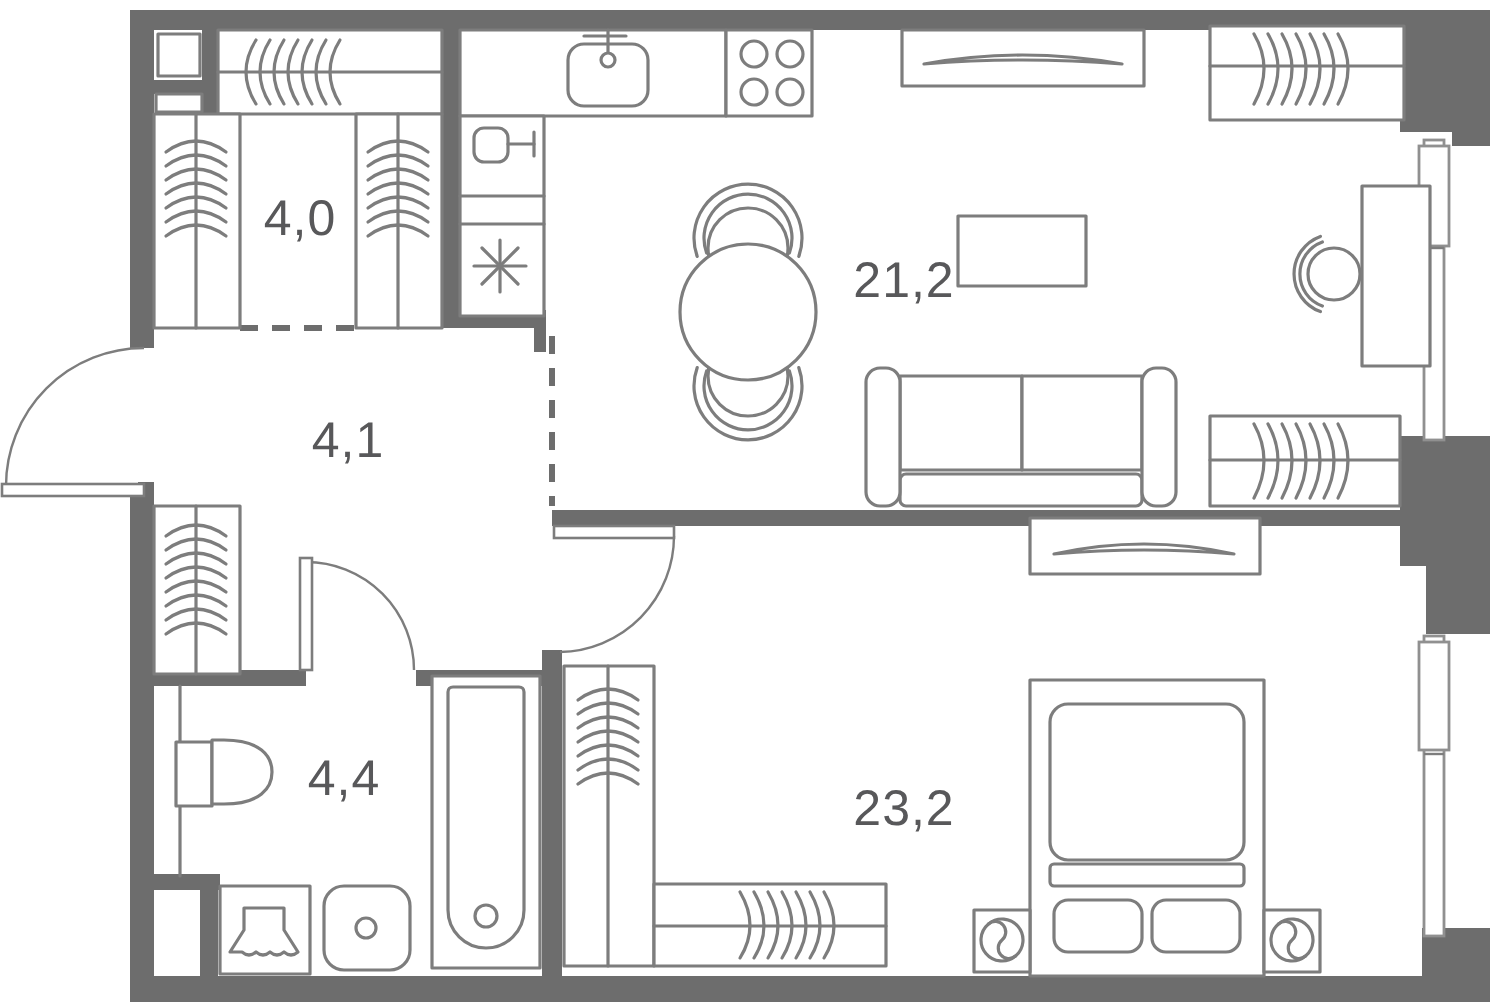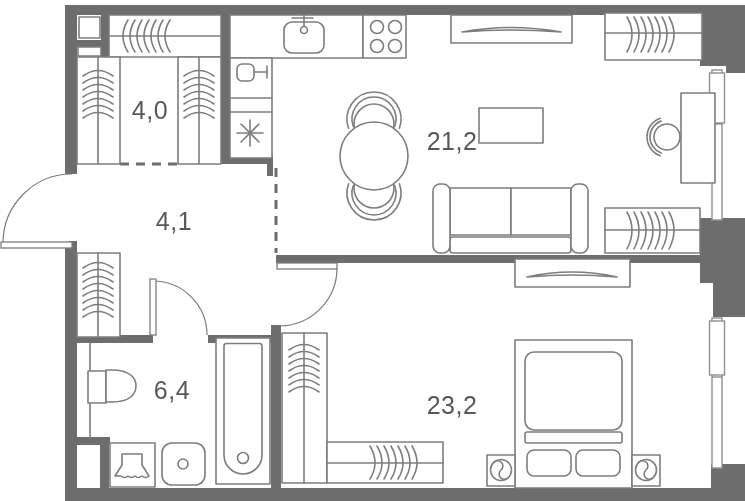--- a/index.html
+++ b/index.html
@@ -300,15 +300,15 @@
       <rect class="lnf" x="216" y="338" width="54" height="146"></rect>
       <path class="lnf" d="M 224 346 c 0 -1.5 1 -2.5 2.5 -2.5 h 33 c 1.5 0 2.5 1 2.5 2.5 V 455 a 19 19 0 0 1 -38 0 Z"></path>
       <circle class="lnf" cx="243" cy="458" r="5.5"></circle>
     </g>
   </g>
 </svg>
 
   <div class="area-label" style="left:150px;top:110px">4,0</div>
   <div class="area-label" style="left:174px;top:221px">4,1</div>
   <div class="area-label" style="left:452px;top:141px">21,2</div>
-  <div class="area-label" style="left:172px;top:390px">6,4</div>
+  <div class="area-label" style="left:172px;top:390px">4,4</div>
   <div class="area-label" style="left:452px;top:405px">23,2</div>
 </div>
 
 </body></html>

